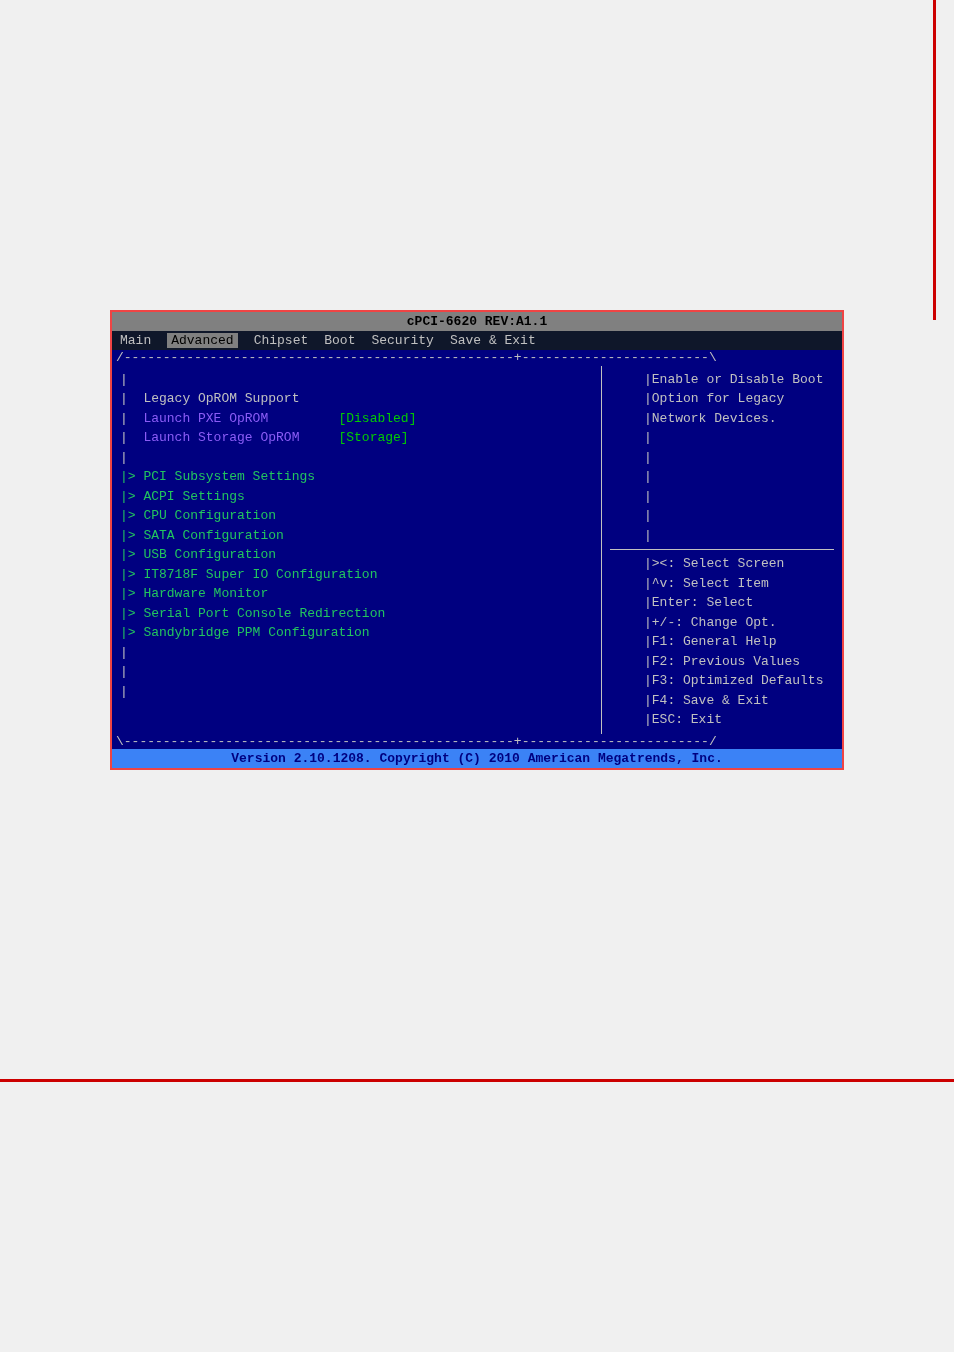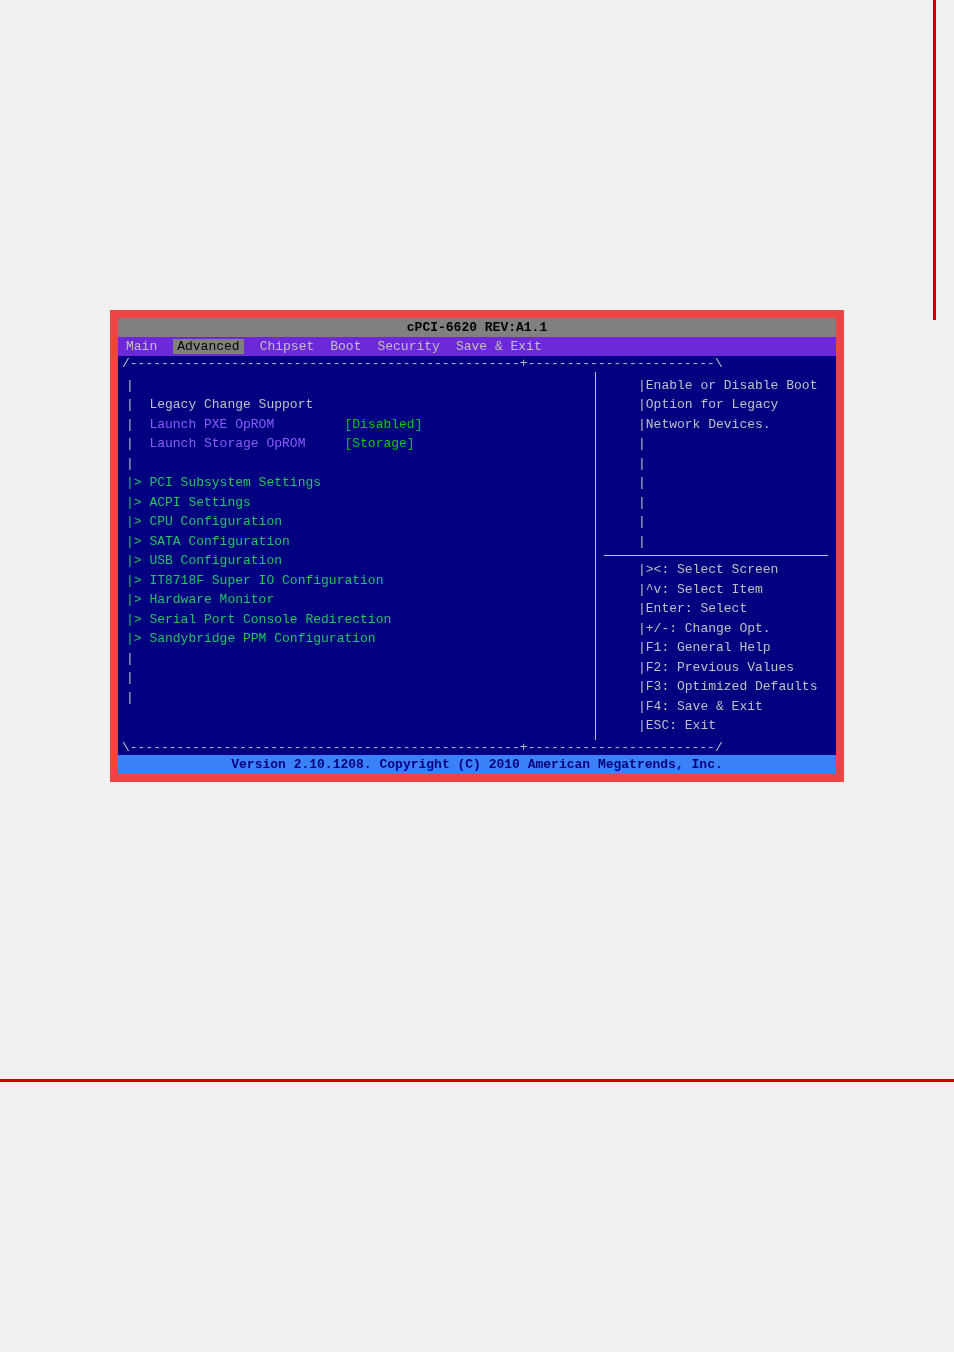--- a/index.html
+++ b/index.html
@@ -31,38 +31,38 @@
       height: 3px;
       background: #cc0000;
     }
 
     .bios-container {
       position: absolute;
       top: 310px;
       left: 110px;
       right: 110px;
       background: #000080;
-      border: 8px solid #ef4444;
+      border: 2px solid #ef4444;
       font-family: 'Courier New', Courier, monospace;
       font-size: 13px;
     }
 
     
     .title-bar {
       background: #808080;
       color: #000;
       text-align: center;
       padding: 2px 0;
       font-weight: bold;
       font-size: 13px;
     }
 
     
     .menu-bar {
-      background: #6d28d9;
+      background: #0f172a;
       padding: 2px 8px;
       display: flex;
       gap: 16px;
       align-items: center;
     }
 
     .menu-item {
       color: #c0c0c0;
       font-size: 13px;
       cursor: pointer;
@@ -164,21 +164,21 @@
     <span class="menu-item">Security</span>
     <span class="menu-item">Save &amp; Exit</span>
   </div>
 
   <div class="separator-line">/--------------------------------------------------+------------------------\</div>
 
   <div class="main-content">
 
     <div class="left-panel">
       <div class="bios-line">|</div>
-      <div class="bios-line">|  Legacy Change Support</div>
+      <div class="bios-line">|  Legacy OpROM Support</div>
       <div class="bios-line">|  <span class="label">Launch PXE OpROM         </span><span class="value">[Disabled]</span></div>
       <div class="bios-line">|  <span class="label">Launch Storage OpROM     </span><span class="value">[Storage]</span></div>
       <div class="bios-line">|</div>
       <div class="bios-line green">|&gt; PCI Subsystem Settings</div>
       <div class="bios-line green">|&gt; ACPI Settings</div>
       <div class="bios-line green">|&gt; CPU Configuration</div>
       <div class="bios-line green">|&gt; SATA Configuration</div>
       <div class="bios-line green">|&gt; USB Configuration</div>
       <div class="bios-line green">|&gt; IT8718F Super IO Configuration</div>
       <div class="bios-line green">|&gt; Hardware Monitor</div>

